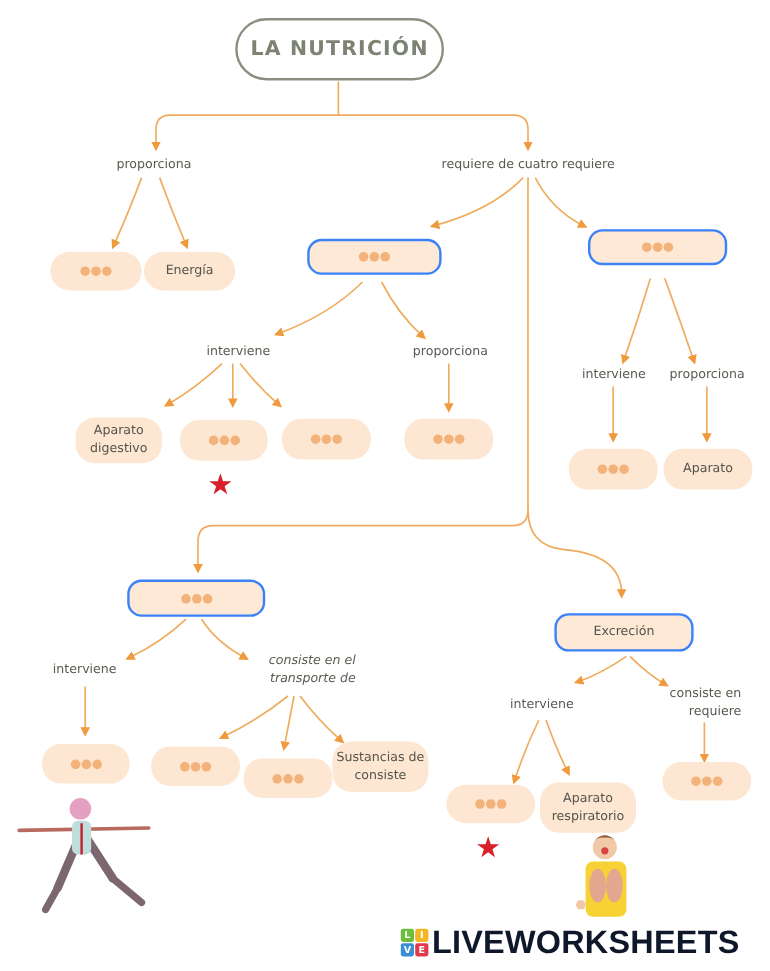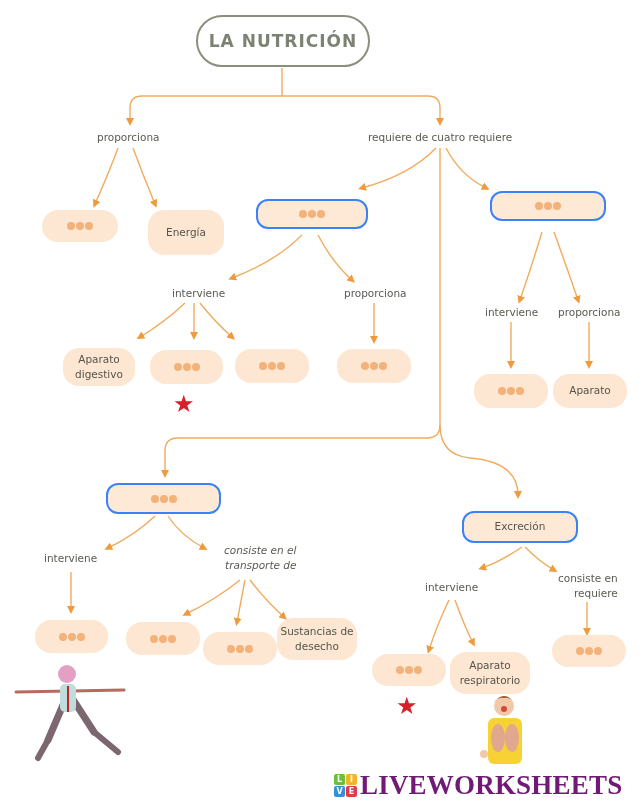--- a/index.html
+++ b/index.html
@@ -15,22 +15,22 @@
           display:flex; align-items:center; justify-content:center; text-align:center;
           font-size:10.5px; line-height:1.45; color:#55544c; }
   .node.framed { background:#fde9d6; border:2px solid #3b82f6; border-radius:12px; box-sizing:border-box; }
   .dots { display:inline-flex; gap:1px; }
   .dots i { width:8px; height:8px; border-radius:50%; background:#f2b27a; display:inline-block; }
   .star { position:absolute; color:#d8202a; font-size:24px; line-height:24px; }
   .logo { position:absolute; left:334px; top:770px; display:flex; align-items:center; }
   .logo-grid { display:grid; grid-template-columns:11px 11px; grid-gap:1px; margin-right:3px; }
   .logo-grid span { width:11px; height:11px; font-size:8px; font-weight:bold; color:#fff;
                     display:flex; align-items:center; justify-content:center; border-radius:2px; }
-  .logo-text { font-weight:bold; font-size:27px; color:#701a75; letter-spacing:0.2px;
-               font-family:Liberation Serif, serif; }
+  .logo-text { font-weight:bold; font-size:27px; color:#0f172a; letter-spacing:0.2px;
+               font-family:Liberation Sans, sans-serif; }
   .illus { position:absolute; }
 </style>
 </head>
 <body>
 
 <svg id="lines" viewBox="0 0 642 809">
   <defs>
     <marker id="ah" markerWidth="8" markerHeight="8" refX="4" refY="4" orient="auto" markerUnits="userSpaceOnUse">
       <path d="M0,0 L8,4 L0,8 Z" fill="#ef9a3c"></path>
     </marker>
@@ -92,21 +92,21 @@
 <div class="lbl" style="left:558px;top:571px;white-space:pre-line;">consiste en
 requiere</div>
 
 <div class="node" style="left:42px;top:210px;width:76px;height:32px;">
     <span class="dots">
       <i></i>
       <i></i>
       <i></i>
     </span>
   </div>
-<div class="node" style="left:148px;top:210px;width:76px;height:45px;">
+<div class="node" style="left:120px;top:210px;width:76px;height:32px;">
     <span>Energía</span>
   </div>
 
 <div class="node framed" style="left:256px;top:199px;width:112px;height:30px;">
     <span class="dots">
       <i></i>
       <i></i>
       <i></i>
     </span>
   </div>
@@ -176,21 +176,21 @@
     </span>
   </div>
 <div class="node" style="left:203px;top:632px;width:74px;height:33px;">
     <span class="dots">
       <i></i>
       <i></i>
       <i></i>
     </span>
   </div>
 <div class="node" style="left:277px;top:618px;width:80px;height:42px;white-space:pre-line;"><span>Sustancias de
-desecho</span></div>
+consiste</span></div>
 
 <div class="node framed" style="left:462px;top:511px;width:116px;height:32px;">
     <span>Excreción</span>
   </div>
 <div class="node" style="left:372px;top:654px;width:74px;height:32px;">
     <span class="dots">
       <i></i>
       <i></i>
       <i></i>
     </span>

